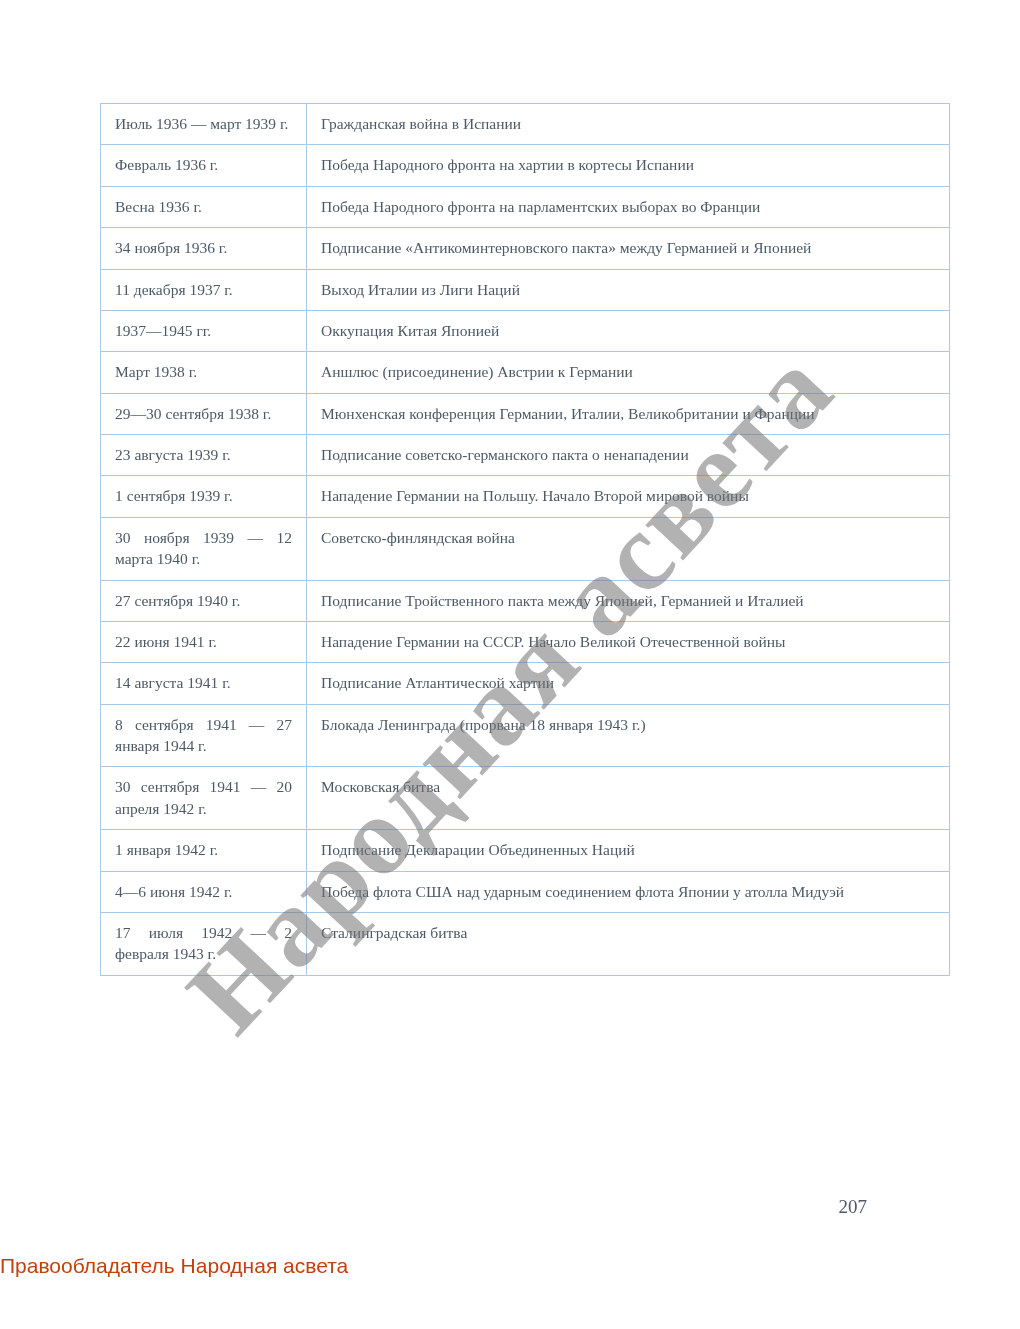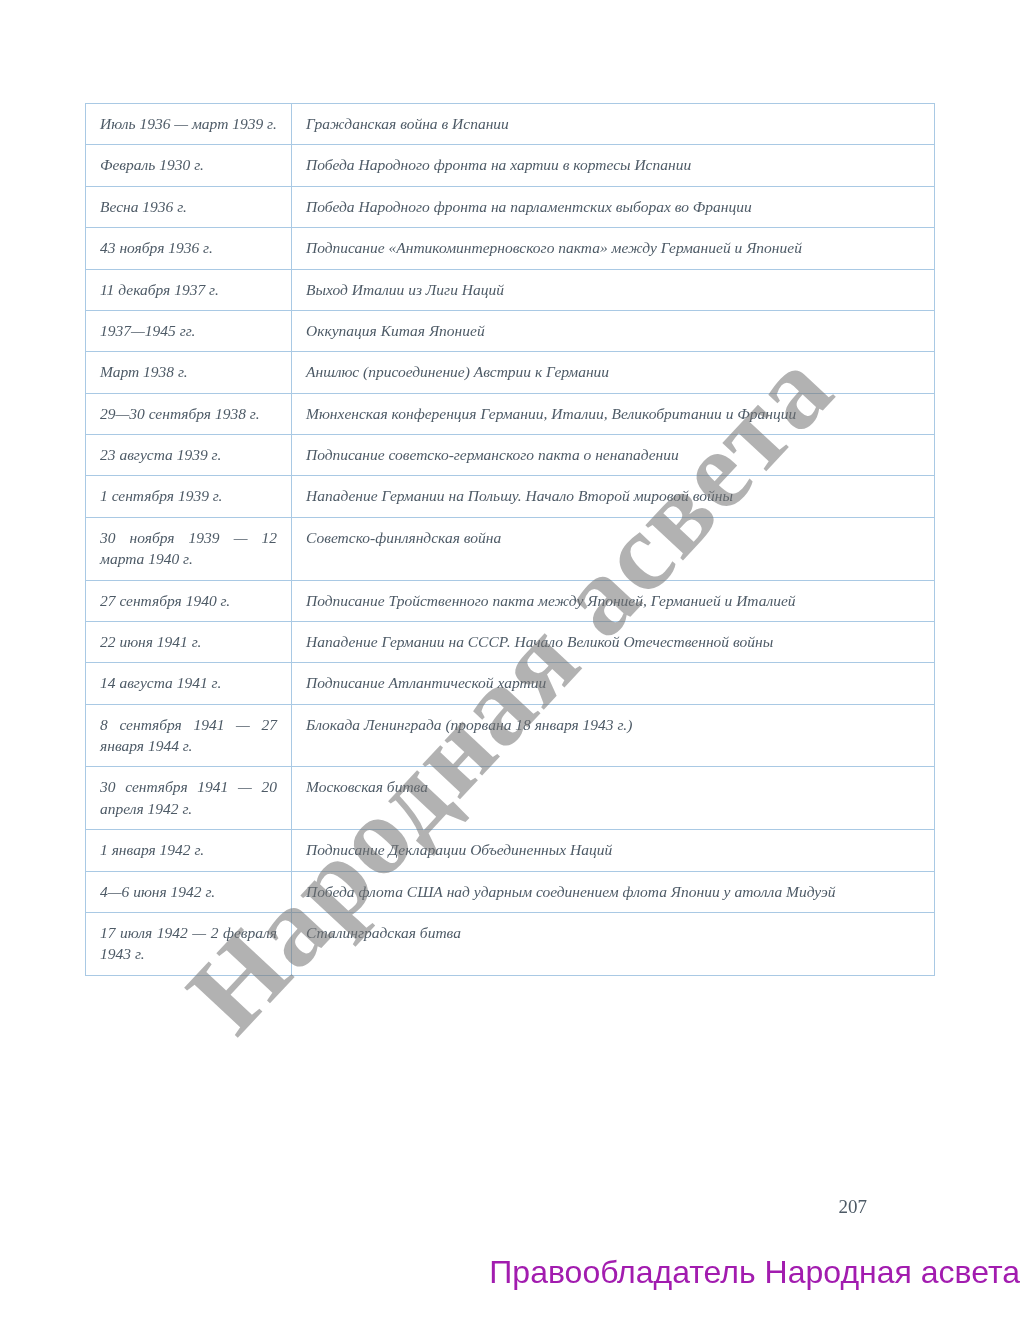--- a/index.html
+++ b/index.html
@@ -10,27 +10,26 @@
   .page {
     position: relative;
     width: 1020px;
     height: 1329px;
     background: #ffffff;
     overflow: hidden;
     font-family: "Liberation Serif", serif;
   }
   .events-table {
     position: absolute;
-    left: 85px;
+    left: 100px;
     top: 103px;
     width: 850px;
     border-collapse: collapse;
     table-layout: fixed;
     z-index: 1;
-    font-style: italic;
   }
   .events-table td {
     border: 1px solid #a9c9e4;
     color: #4d5a66;
     font-size: 15.5px;
     line-height: 1.38;
     vertical-align: top;
     padding: 9px 14px 10px 14px;
     text-align: justify;
   }
@@ -62,48 +61,48 @@
     font-size: 19px;
     color: #4d5a66;
     z-index: 2;
     font-family: "Liberation Serif", serif;
   }
   .footer {
     position: absolute;
     left: 0;
     top: 1254px;
     width: 100%;
-    text-align: right;
+    text-align: left;
     font-family: "Liberation Sans", sans-serif;
-    font-size: 32px;
-    color: #a21caf;
+    font-size: 21px;
+    color: #c2410c;
     z-index: 2;
   }
 </style>
 </head>
 <body>
 
 <div class="page">
 
   <table class="events-table">
     <tbody id="table-body">
         <tr>
           <td class="date-cell">Июль 1936 — март 1939 г.</td>
           <td class="event-cell">Гражданская война в Испании</td>
         </tr>
         <tr>
-          <td class="date-cell">Февраль 1930 г.</td>
+          <td class="date-cell">Февраль 1936 г.</td>
           <td class="event-cell">Победа Народного фронта на хартии в кортесы Испании</td>
         </tr>
         <tr>
           <td class="date-cell">Весна 1936 г.</td>
           <td class="event-cell">Победа Народного фронта на парламентских выборах во Франции</td>
         </tr>
         <tr>
-          <td class="date-cell">43 ноября 1936 г.</td>
+          <td class="date-cell">34 ноября 1936 г.</td>
           <td class="event-cell">Подписание «Антикоминтерновского пакта» между Германией и Японией</td>
         </tr>
         <tr>
           <td class="date-cell">11 декабря 1937 г.</td>
           <td class="event-cell">Выход Италии из Лиги Наций</td>
         </tr>
         <tr>
           <td class="date-cell">1937—1945 гг.</td>
           <td class="event-cell">Оккупация Китая Японией</td>
         </tr>

